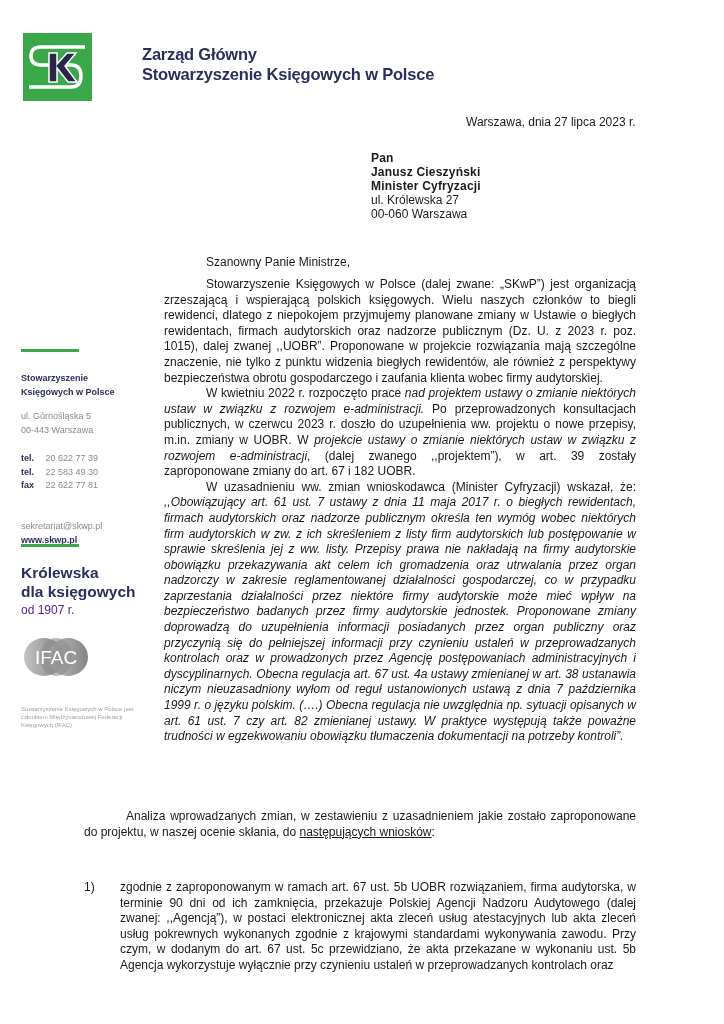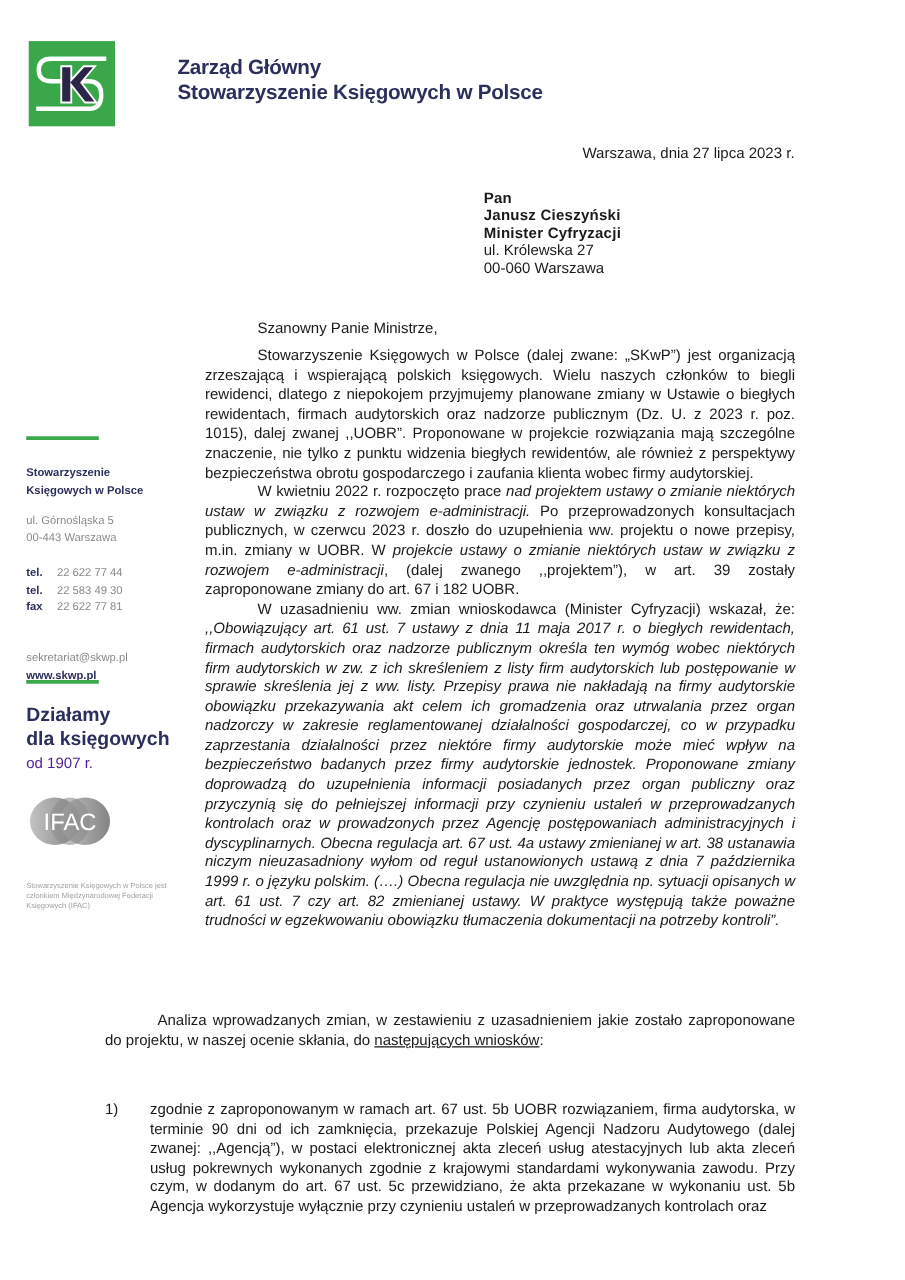--- a/index.html
+++ b/index.html
@@ -8,21 +8,21 @@
     background: #ffffff; color: #1a1a1a;
     font-family: "Liberation Sans", sans-serif;
   }
   .abs { position: absolute; }
   
   .logo { left: 23px; top: 33px; width: 69px; height: 68px; background: #3aa84a; }
   .logo svg { display: block; }
   .org-title { left: 142px; top: 44px; font-size: 16.5px; font-weight: bold; color: #2b2f5c; line-height: 20px; letter-spacing: -0.2px; }
   
   .date { left: 466px; top: 115px; font-size: 12px; }
-  .addr { left: 387px; top: 151px; font-size: 12px; line-height: 14px; }
+  .addr { left: 371px; top: 151px; font-size: 12px; line-height: 14px; }
   .addr .b { font-weight: bold; letter-spacing: 0.2px; }
   
   .side { left: 21px; width: 125px; font-size: 9px; }
   .rule { left: 21px; width: 58px; height: 3px; background: #3aa84a; }
   .side-org { top: 371px; color: #2b2f5c; font-weight: bold; line-height: 14px; font-size: 9px; }
   .side-addr { top: 409px; color: #8a8a8a; line-height: 14px; }
   .side-tel { top: 452px; color: #8a8a8a; line-height: 13.5px; }
   .side-tel b { color: #2b2f5c; display: inline-block; width: 22px; }
   .side-mail { top: 506px; color: #8a8a8a; line-height: 13.5px; margin-top: 14px; }
   .side-mail .www { color: #2b2f5c; font-weight: bold; }
@@ -71,31 +71,31 @@
 <div class="abs rule" style="top:349px"></div>
 <div class="abs side side-org">
   <div>Stowarzyszenie</div>
   <div>Księgowych w Polsce</div>
 </div>
 <div class="abs side side-addr">
   <div>ul. Górnośląska 5</div>
   <div>00-443 Warszawa</div>
 </div>
 <div class="abs side side-tel">
-  <div><b>tel.</b> <span>22 622 77 44</span></div>
+  <div><b>tel.</b> <span>20 622 77 39</span></div>
   <div><b>tel.</b> <span>22 583 49 30</span></div>
   <div><b>fax</b> <span>22 622 77 81</span></div>
 </div>
 <div class="abs side side-mail">
   <div>sekretariat@skwp.pl</div>
   <div class="www">www.skwp.pl</div>
 </div>
 <div class="abs rule" style="top:544px"></div>
 <div class="abs slogan">
-  <div>Działamy</div>
+  <div>Królewska</div>
   <div>dla księgowych</div>
 </div>
 <div class="abs slogan-sub">od 1907 r.</div>
 <div class="abs ifac">
   <svg width="68" height="42" viewBox="0 0 68 42">
     <defs>
       <linearGradient id="g1" x1="0" x2="1">
           <stop offset="0" stop-color="#b8b8b8"></stop>
           <stop offset="1" stop-color="#6e6e6e"></stop>
         </linearGradient>

